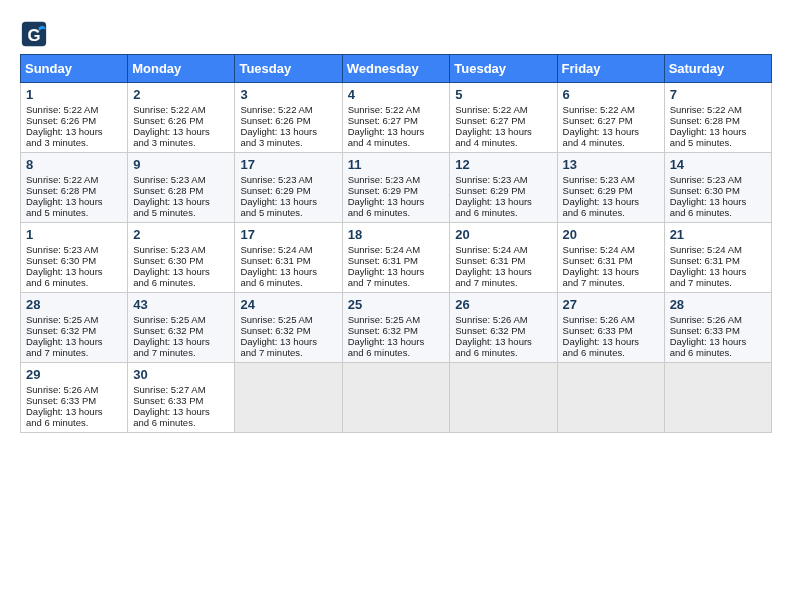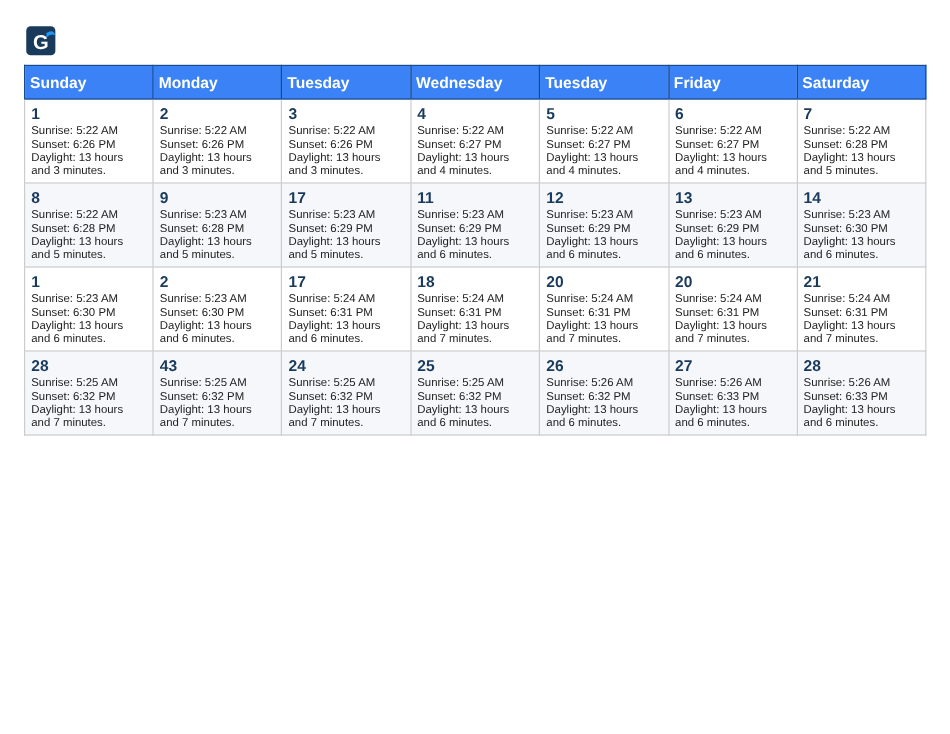--- a/index.html
+++ b/index.html
@@ -149,14 +149,23 @@
       </tr>
       <tr>
         <td><span class="day-num">28</span>Sunrise: 5:25 AM<br>Sunset: 6:32 PM<br>Daylight: 13 hours<br>and 7 minutes.</td>
         <td><span class="day-num">43</span>Sunrise: 5:25 AM<br>Sunset: 6:32 PM<br>Daylight: 13 hours<br>and 7 minutes.</td>
         <td><span class="day-num">24</span>Sunrise: 5:25 AM<br>Sunset: 6:32 PM<br>Daylight: 13 hours<br>and 7 minutes.</td>
         <td><span class="day-num">25</span>Sunrise: 5:25 AM<br>Sunset: 6:32 PM<br>Daylight: 13 hours<br>and 6 minutes.</td>
         <td><span class="day-num">26</span>Sunrise: 5:26 AM<br>Sunset: 6:32 PM<br>Daylight: 13 hours<br>and 6 minutes.</td>
         <td><span class="day-num">27</span>Sunrise: 5:26 AM<br>Sunset: 6:33 PM<br>Daylight: 13 hours<br>and 6 minutes.</td>
         <td><span class="day-num">28</span>Sunrise: 5:26 AM<br>Sunset: 6:33 PM<br>Daylight: 13 hours<br>and 6 minutes.</td>
       </tr>
+      <tr>
+        <td><span class="day-num">29</span>Sunrise: 5:26 AM<br>Sunset: 6:33 PM<br>Daylight: 13 hours<br>and 6 minutes.</td>
+        <td><span class="day-num">30</span>Sunrise: 5:27 AM<br>Sunset: 6:33 PM<br>Daylight: 13 hours<br>and 6 minutes.</td>
+        <td class="empty-cell"></td>
+        <td class="empty-cell"></td>
+        <td class="empty-cell"></td>
+        <td class="empty-cell"></td>
+        <td class="empty-cell"></td>
+      </tr>
     </tbody>
 </table>
 
 </body></html>

